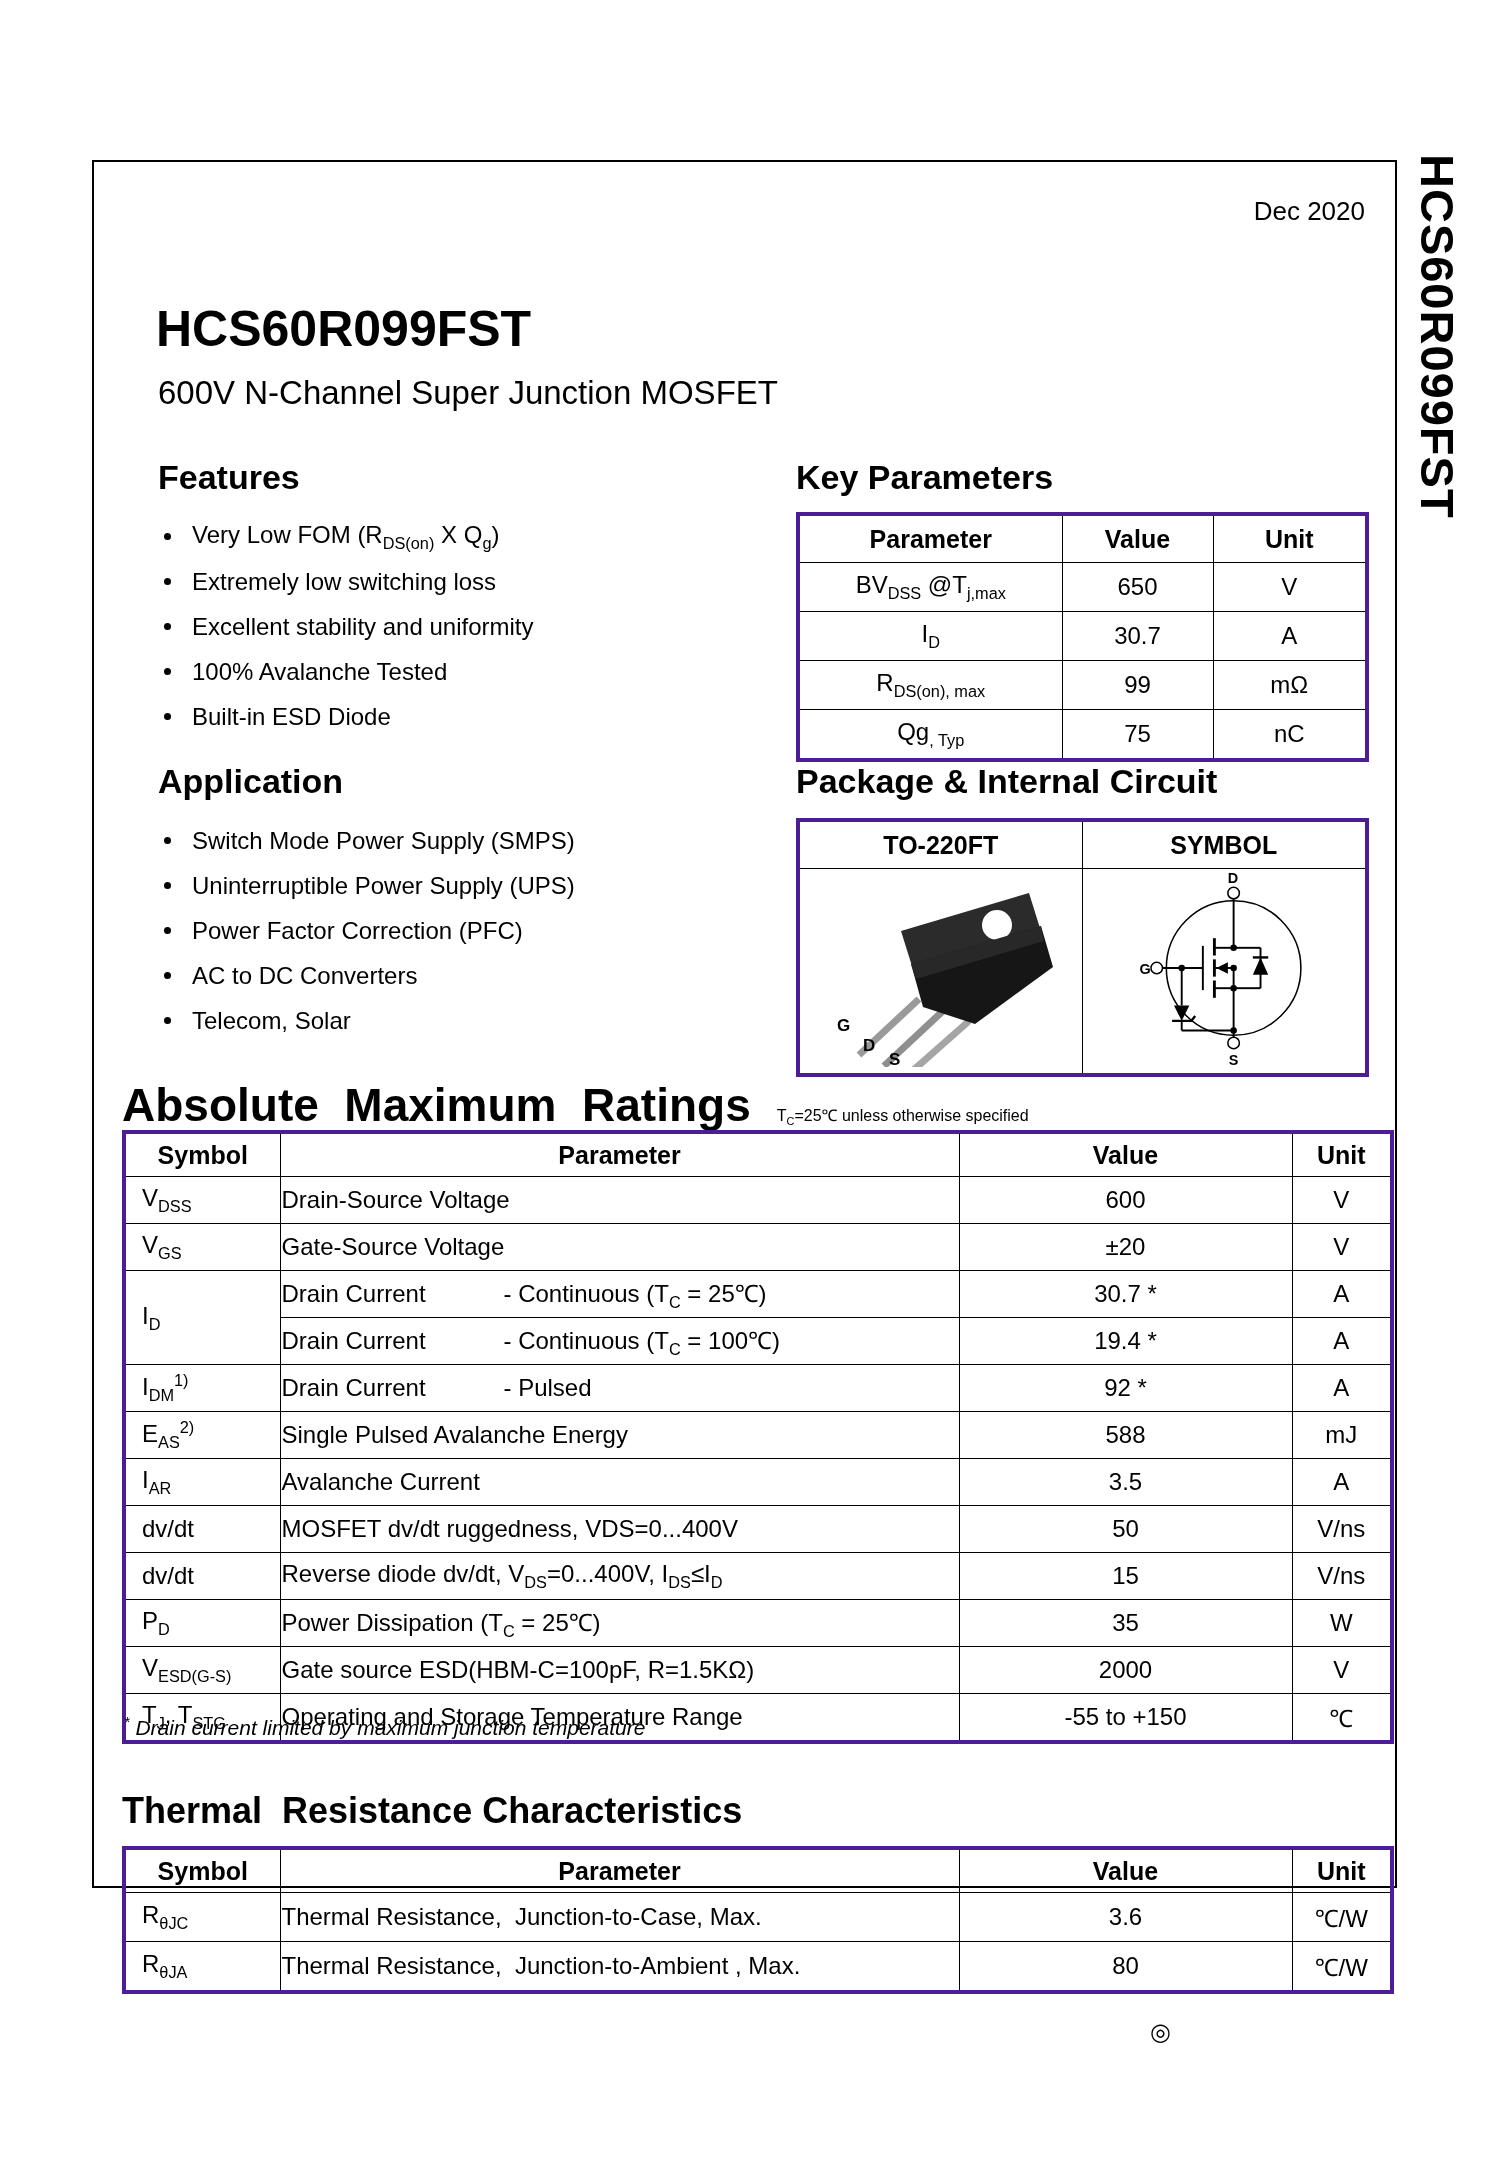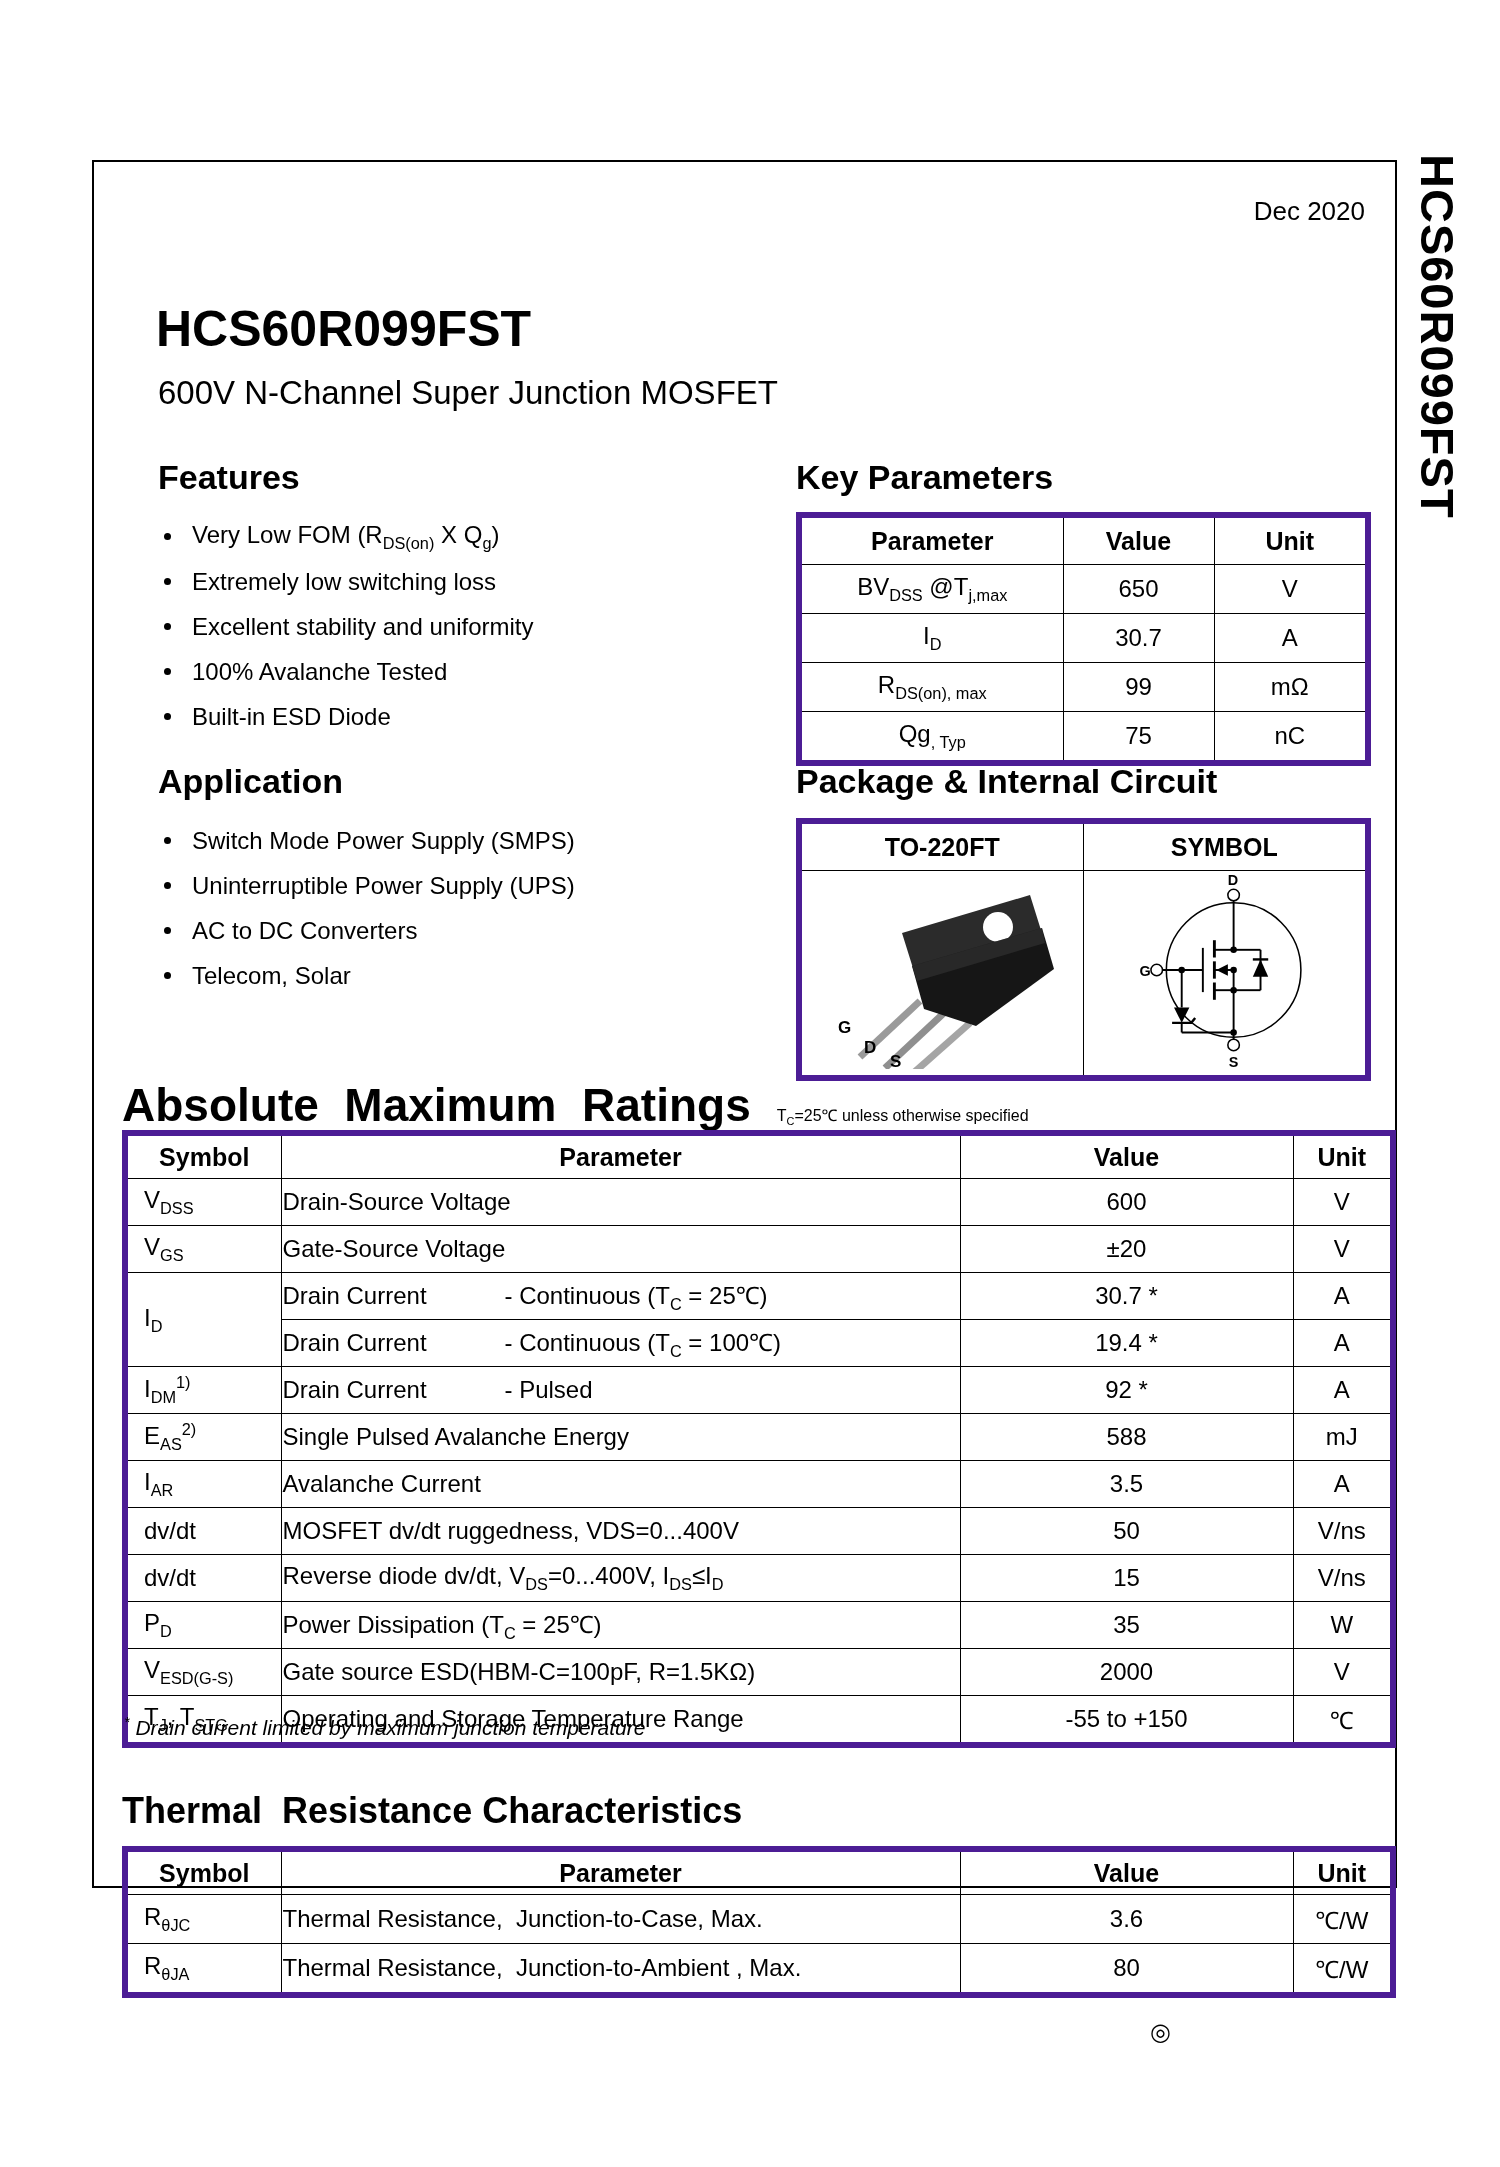--- a/index.html
+++ b/index.html
@@ -11,21 +11,21 @@
   .subtitle{position:absolute;left:64px;top:212px;font-size:33px;font-weight:normal;white-space:pre;}
   .sec-title{position:absolute;font-size:34px;font-weight:bold;white-space:pre;}
   .side-part{position:absolute;left:1410px;top:154px;writing-mode:vertical-rl;font-size:47px;font-weight:bold;letter-spacing:1px;}
   .blist{position:absolute;list-style:none;margin:0;padding:0;width:620px;}
   .blist li{height:45px;display:flex;align-items:center;font-size:24px;}
   .bullet{display:inline-block;width:7px;height:7px;border-radius:50%;background:#000;margin:0 21px 0 6px;flex:0 0 auto;}
   sub{font-size:68%;}
   sup{font-size:68%;}
   table{border-collapse:collapse;position:absolute;table-layout:fixed;}
   th,td{border:1.5px solid #000;font-size:24px;overflow:hidden;}
-  table{border:6px solid #4c1d95;}
+  table{border:4px solid #4c1d95;}
   th{font-size:25px;font-weight:bold;text-align:center;}
   .kp-table{left:702px;top:350px;width:569px;}
   .kp-table th{height:44px;}
   .kp-table td{height:46px;text-align:center;}
   .pkg-table{left:702px;top:656px;width:569px;}
   .pkg-table th{height:44px;}
   .pkg-table td{height:200px;text-align:center;vertical-align:middle;padding:0;}
   .amr-head{position:absolute;left:28px;top:916px;white-space:pre;}
   .amr-head .h{font-size:46px;font-weight:bold;}
   .amr-note{font-size:16px;margin-left:26px;font-weight:normal;}
@@ -87,20 +87,24 @@
         <li>
           <span class="bullet"></span>
           <span>Switch Mode Power Supply (SMPS)</span>
         </li>
         <li>
           <span class="bullet"></span>
           <span>Uninterruptible Power Supply (UPS)</span>
         </li>
         <li>
           <span class="bullet"></span>
+          <span>Power Factor Correction (PFC)</span>
+        </li>
+        <li>
+          <span class="bullet"></span>
           <span>AC to DC Converters</span>
         </li>
         <li>
           <span class="bullet"></span>
           <span>Telecom, Solar</span>
         </li>
       </ul>
 
     <div class="sec-title" style="left:702px;top:296px;">Key Parameters</div>
     <table class="kp-table">

